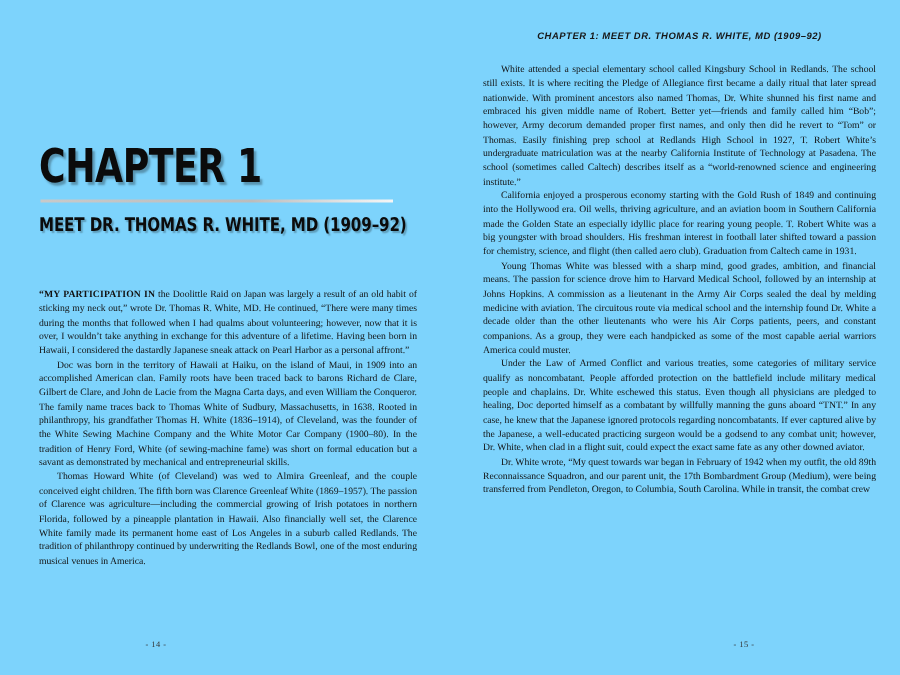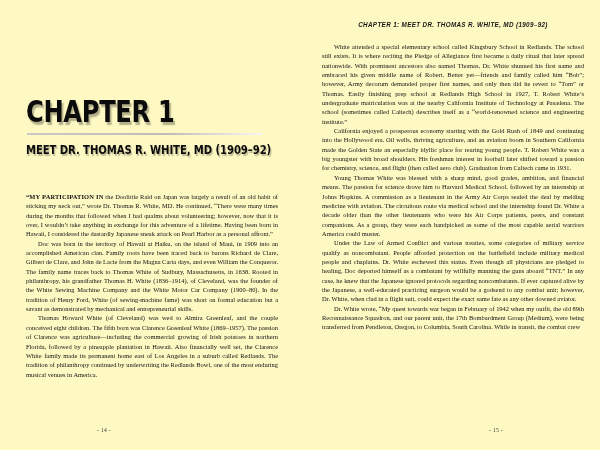--- a/index.html
+++ b/index.html
@@ -19,21 +19,21 @@
     width: 600px;
     height: 450px;
     display: flex;
     background: #ffffff;
   }
   .page {
     position: relative;
     width: 300px;
     height: 450px;
     box-sizing: border-box;
-    background: #fef9c3;
+    background: #7dd3fc;
   }
   .page-left  { padding: 0 22px 0 26px; }
   .page-right { padding: 0 16px 0 22px; }
 
   
   .running-header {
     position: absolute;
     top: 21px;
     left: 22px;
     right: 16px;

